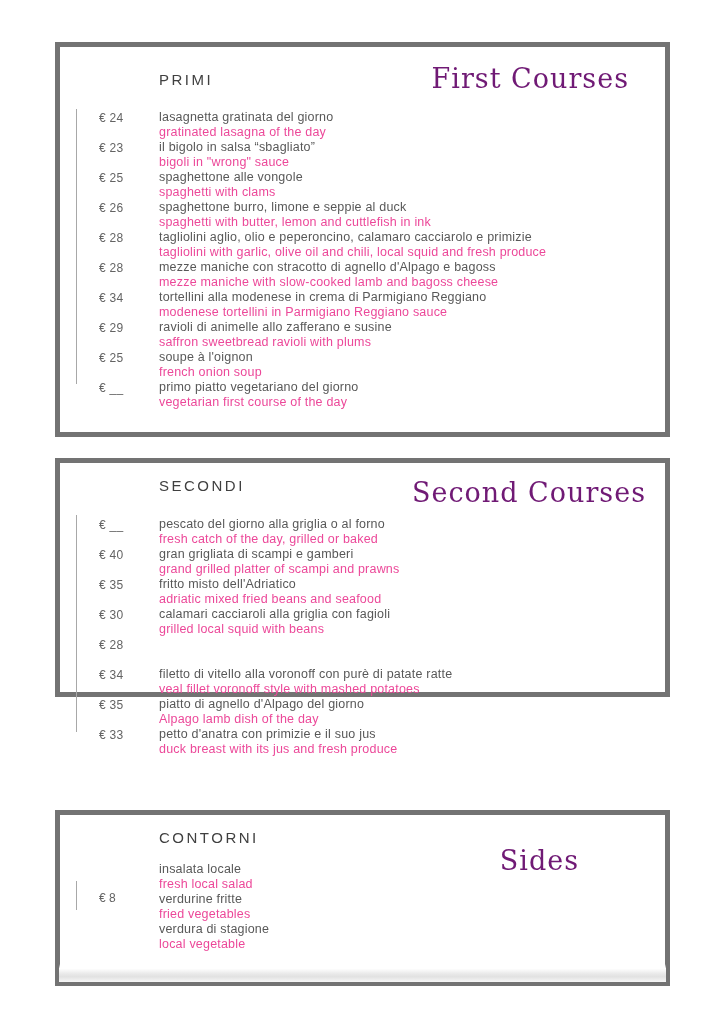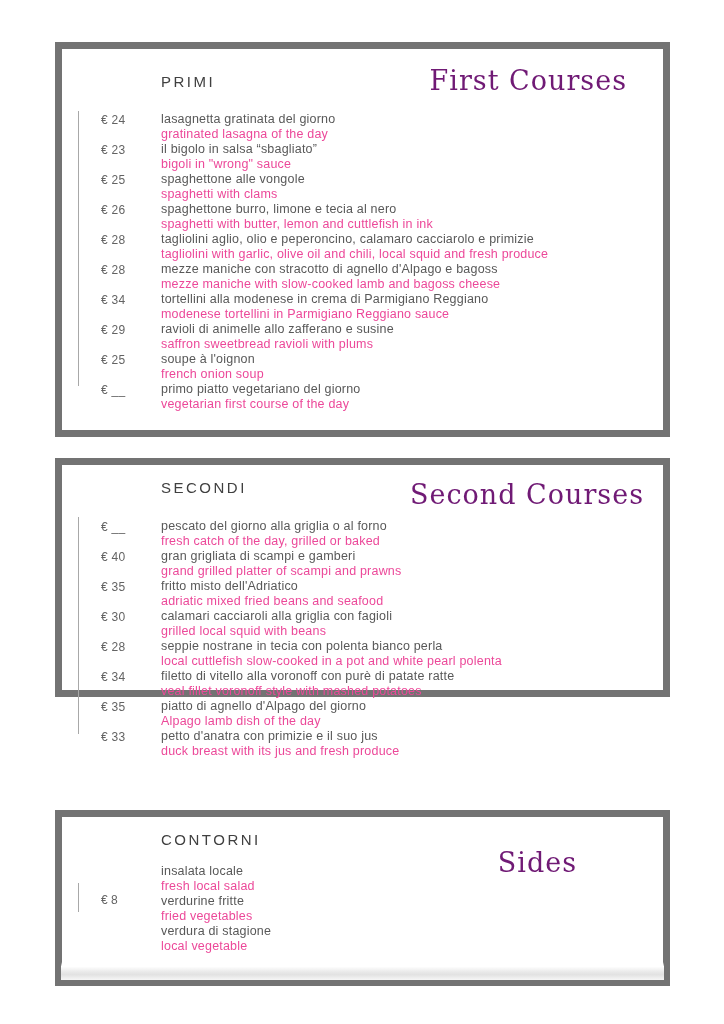--- a/index.html
+++ b/index.html
@@ -13,21 +13,21 @@
     width: 724px;
     height: 1024px;
     background: #ffffff;
     overflow: hidden;
   }
   .section {
     position: absolute;
     left: 55px;
     width: 615px;
     background: #ffffff;
-    border: 7px solid #737373;
+    border: 5px solid #737373;
     box-sizing: border-box;
   }
   #sec-primi    { top: 42px;  height: 395px; }
   #sec-secondi  { top: 458px; height: 239px; }
   #sec-contorni { top: 810px; height: 176px; }
 
   .section-heading {
     position: absolute;
     left: 99px;
     margin: 0;
@@ -153,21 +153,21 @@
         <div class="menu-item">
           <span class="item-price">€ 25</span>
           <div class="item-texts">
             <div class="item-name">spaghettone alle vongole</div>
             <div class="item-translation">spaghetti with clams</div>
           </div>
         </div>
         <div class="menu-item">
           <span class="item-price">€ 26</span>
           <div class="item-texts">
-            <div class="item-name">spaghettone burro, limone e tecia al nero</div>
+            <div class="item-name">spaghettone burro, limone e seppie al duck</div>
             <div class="item-translation">spaghetti with butter, lemon and cuttlefish in ink</div>
           </div>
         </div>
         <div class="menu-item">
           <span class="item-price">€ 28</span>
           <div class="item-texts">
             <div class="item-name">tagliolini aglio, olio e peperoncino, calamaro cacciarolo e primizie</div>
             <div class="item-translation">tagliolini with garlic, olive oil and chili, local squid and fresh produce</div>
           </div>
         </div>
@@ -237,24 +237,20 @@
         </div>
         <div class="menu-item">
           <span class="item-price">€ 30</span>
           <div class="item-texts">
             <div class="item-name">calamari cacciaroli alla griglia con fagioli</div>
             <div class="item-translation">grilled local squid with beans</div>
           </div>
         </div>
         <div class="menu-item">
           <span class="item-price">€ 28</span>
-          <div class="item-texts">
-            <div class="item-name">seppie nostrane in tecia con polenta bianco perla</div>
-            <div class="item-translation">local cuttlefish slow-cooked in a pot and white pearl polenta</div>
-          </div>
         </div>
         <div class="menu-item">
           <span class="item-price">€ 34</span>
           <div class="item-texts">
             <div class="item-name">filetto di vitello alla voronoff con purè di patate ratte</div>
             <div class="item-translation">veal fillet voronoff style with mashed potatoes</div>
           </div>
         </div>
         <div class="menu-item">
           <span class="item-price">€ 35</span>

